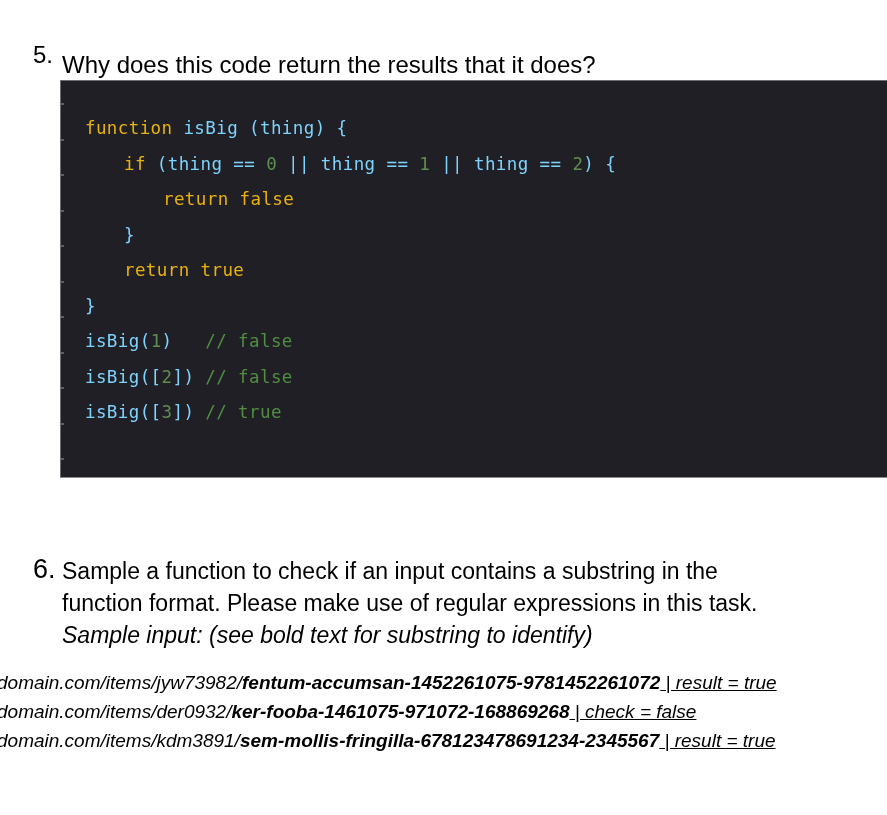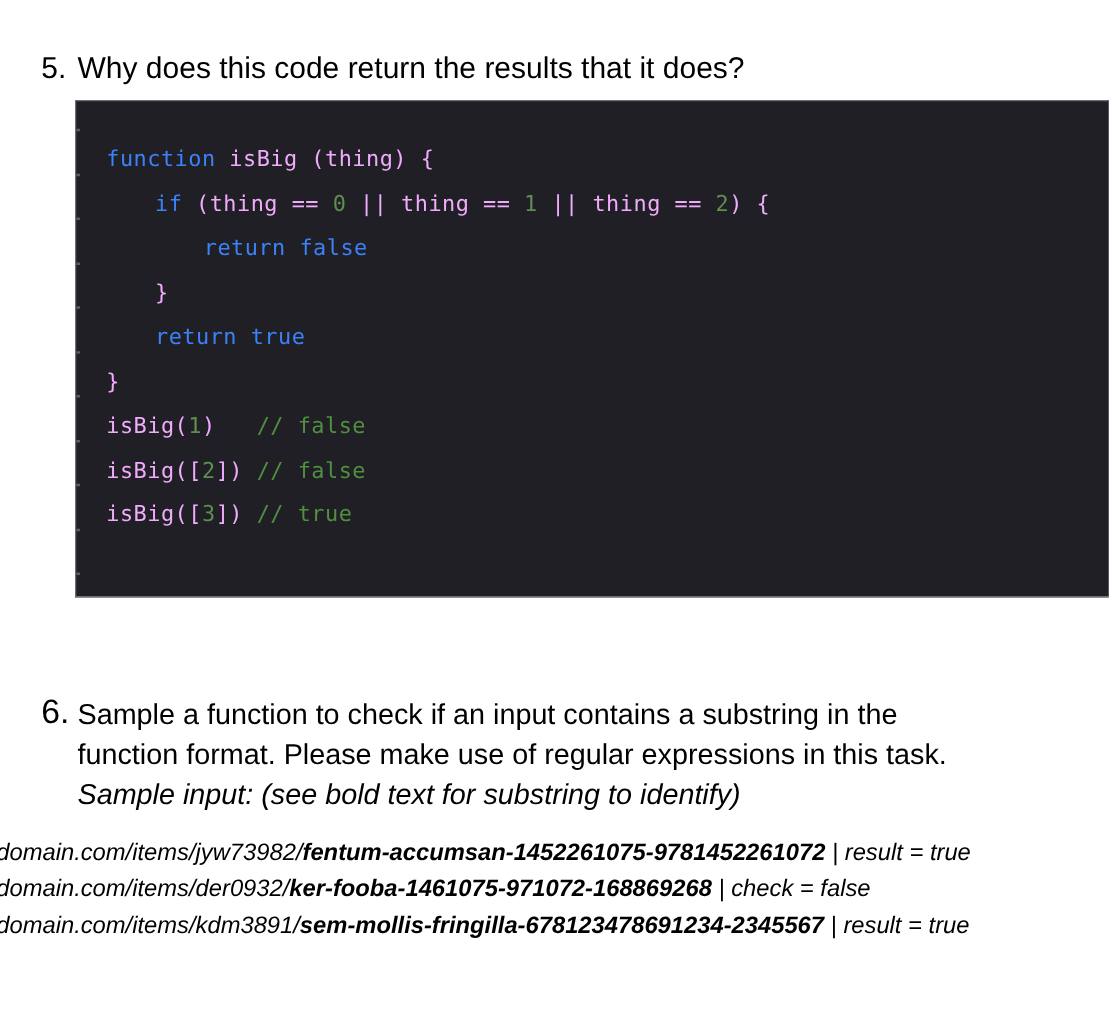--- a/index.html
+++ b/index.html
@@ -34,21 +34,21 @@
   }
   #q5-marker { left: 33px; top: 0; }
   .q-text {
     position: absolute;
     font-size: 24px;
     line-height: 30px;
     font-weight: 400;
     color: #000;
     white-space: nowrap;
   }
-  #q5-text { left: 62px; top: 0; }
+  #q5-text { left: 62px; top: 10px; }
 
   
   #code-block {
     position: absolute;
     left: 60px;
     top: 80px;
     width: 840px;           
     height: 398px;
     background: #211f26;
     border-top: 1px solid #6e6c73;
@@ -81,24 +81,24 @@
     font-size: 17.5px;
     line-height: 35.5px;
     letter-spacing: 0.4px;
     white-space: pre;
   }
   .code-line {
     height: 35.5px;
     padding-left: 24px;
     color: #d5d2da;
   }
-  .tok-kw   { color: #3b82f6; }
+  .tok-kw   { color: #eab308; }
   .tok-num  { color: #5f8f4e; }
   .tok-cmt  { color: #4f8f3f; }
-  .tok-pun  { color: #f0abfc; margin-top: 35px; }
+  .tok-pun  { color: #7dd3fc; margin-top: 35px; }
 
   
   #q6-heading {
     position: absolute;
     left: 0;
     top: 553px;
     width: 887px;
   }
   #q6-marker {
     position: absolute;
@@ -139,21 +139,21 @@
     position: absolute;
     left: 0;
     font-size: 19px;
     line-height: 29px;
     font-style: italic;
     white-space: nowrap;
     color: #000;
   }
   .sample-line .plain  { font-weight: 400; }
   .sample-line .bold   { font-weight: 700; }
-  .sample-line .result { font-weight: 400; }
+  .sample-line .result { font-weight: 400; text-decoration: underline; }
   #sample-0 { top: 0px; }
   #sample-1 { top: 29px; }
   #sample-2 { top: 58px; }
 </style>
 </head>
 <body>
 
 <div id="q5-heading">
   <span class="q-marker" id="q5-marker">5.</span>
   <span class="q-text" id="q5-text">Why does this code return the results that it does?</span>

